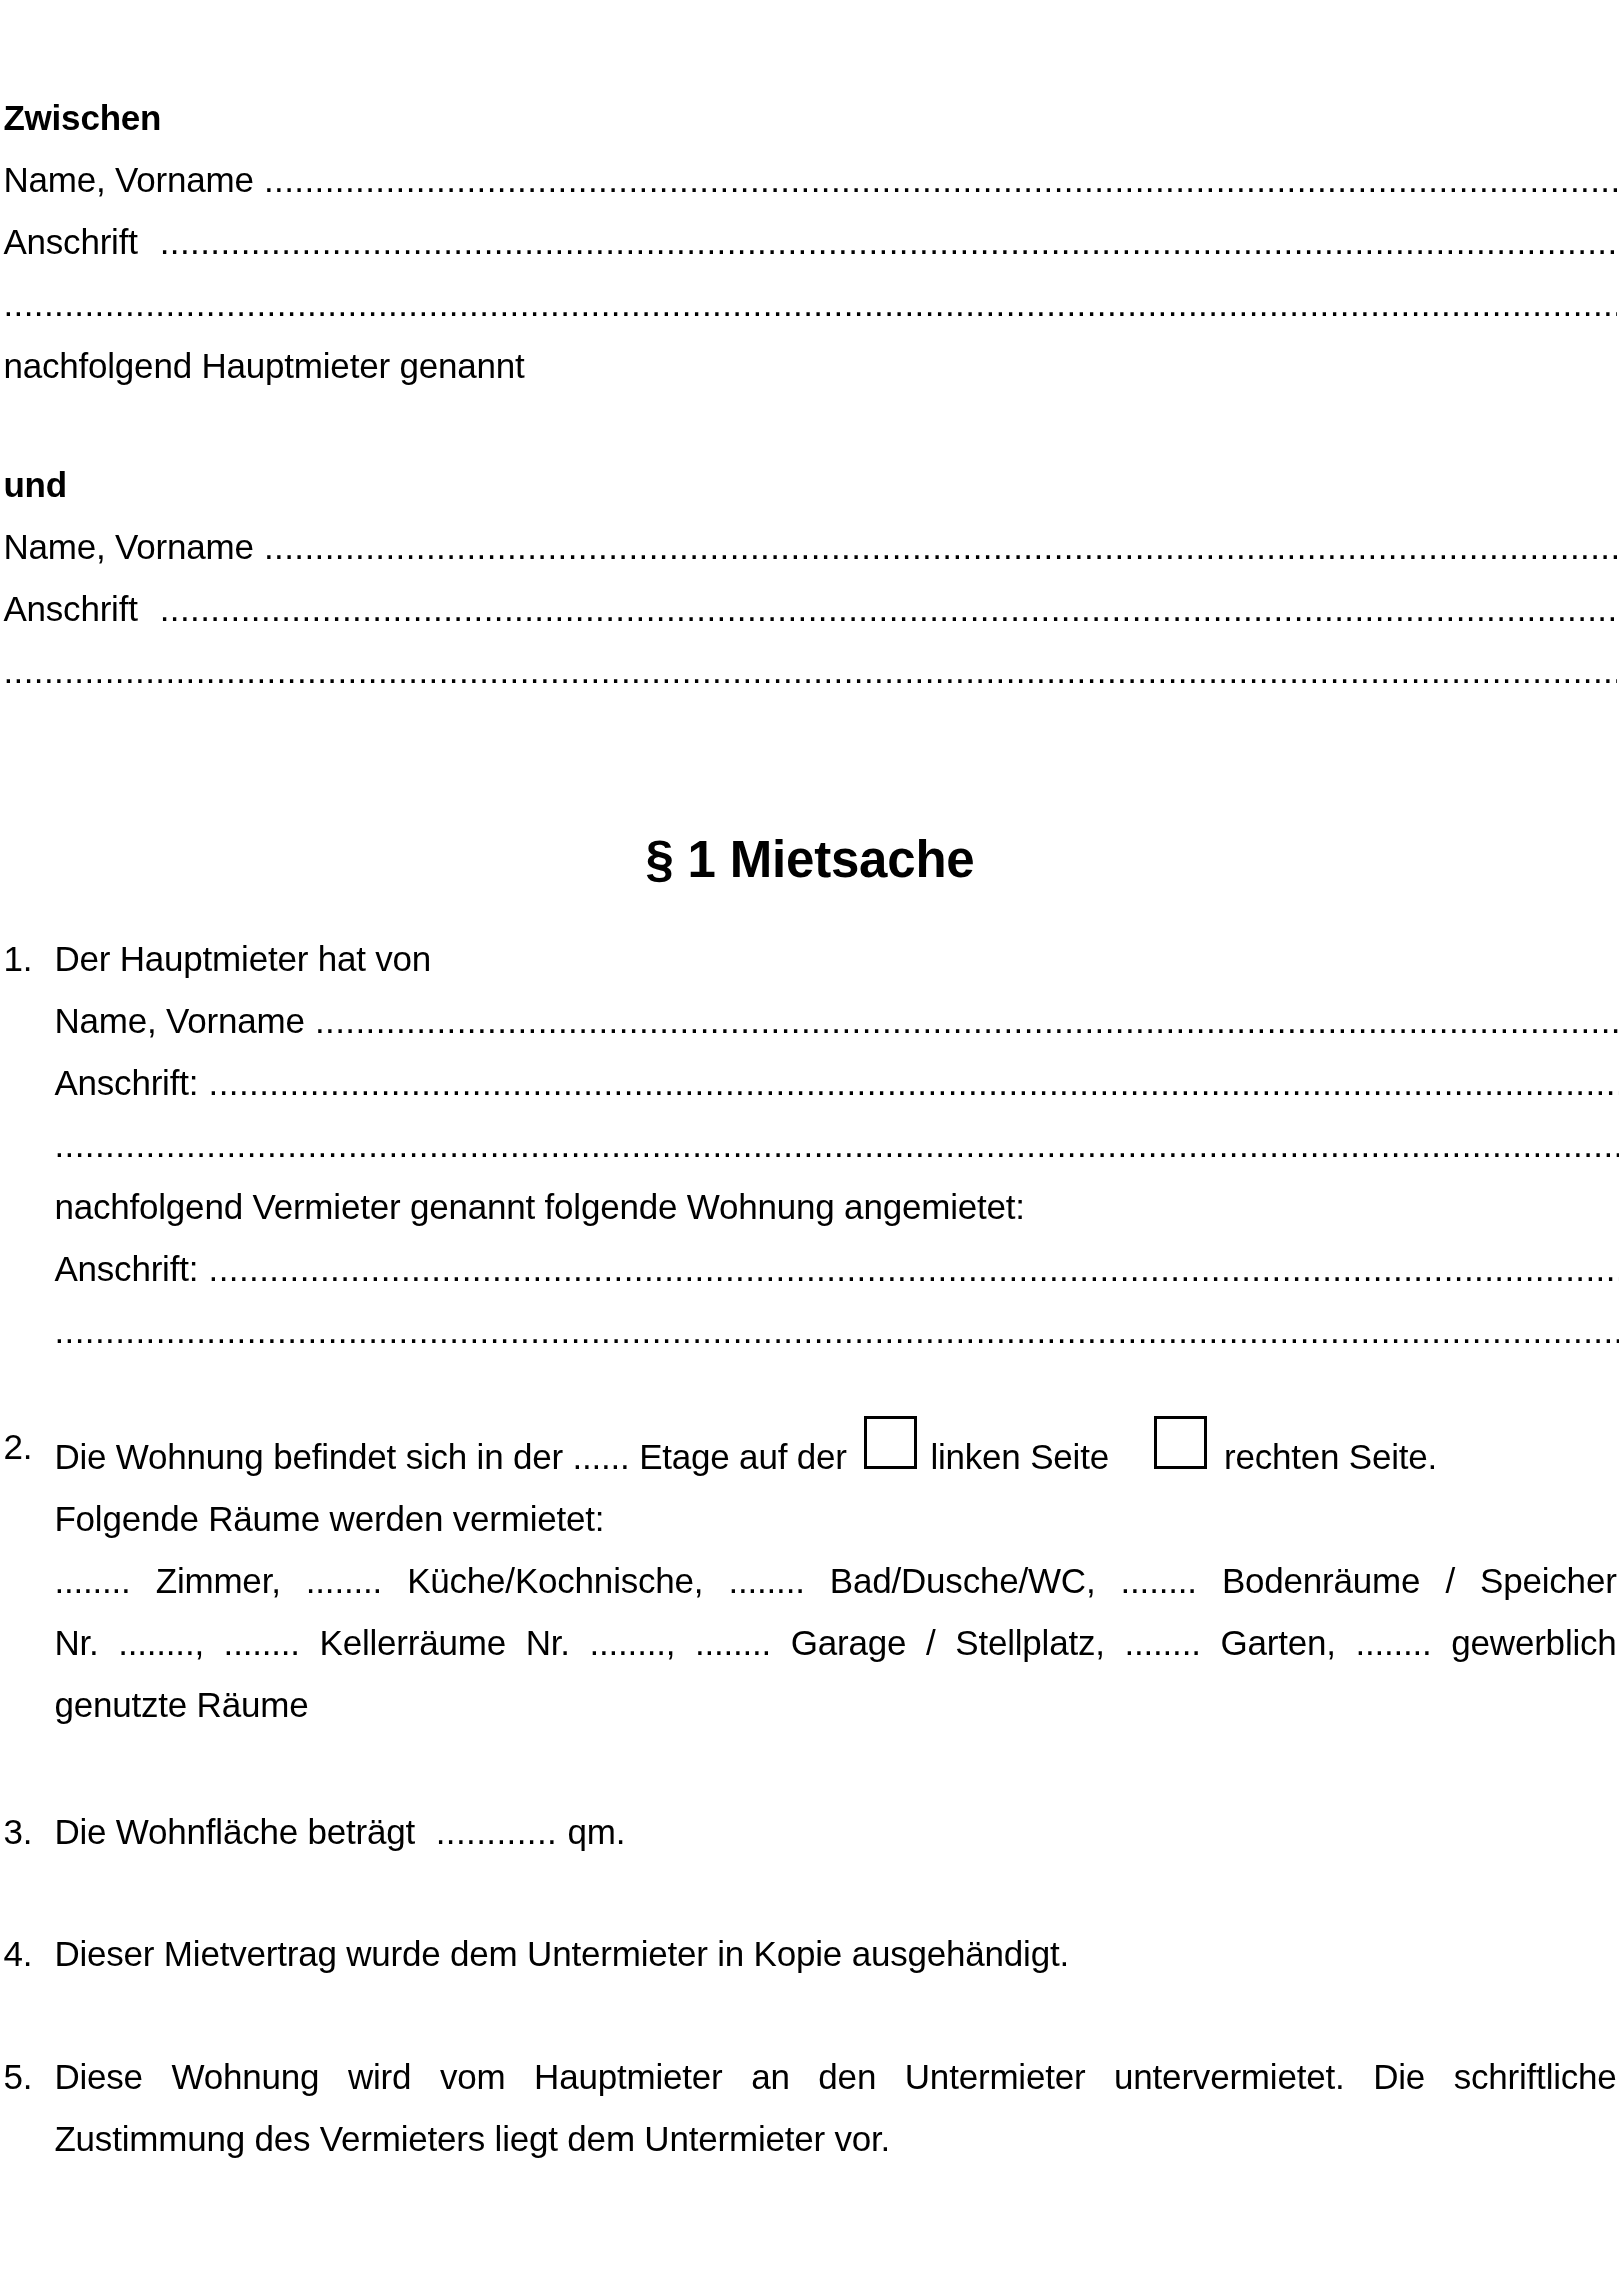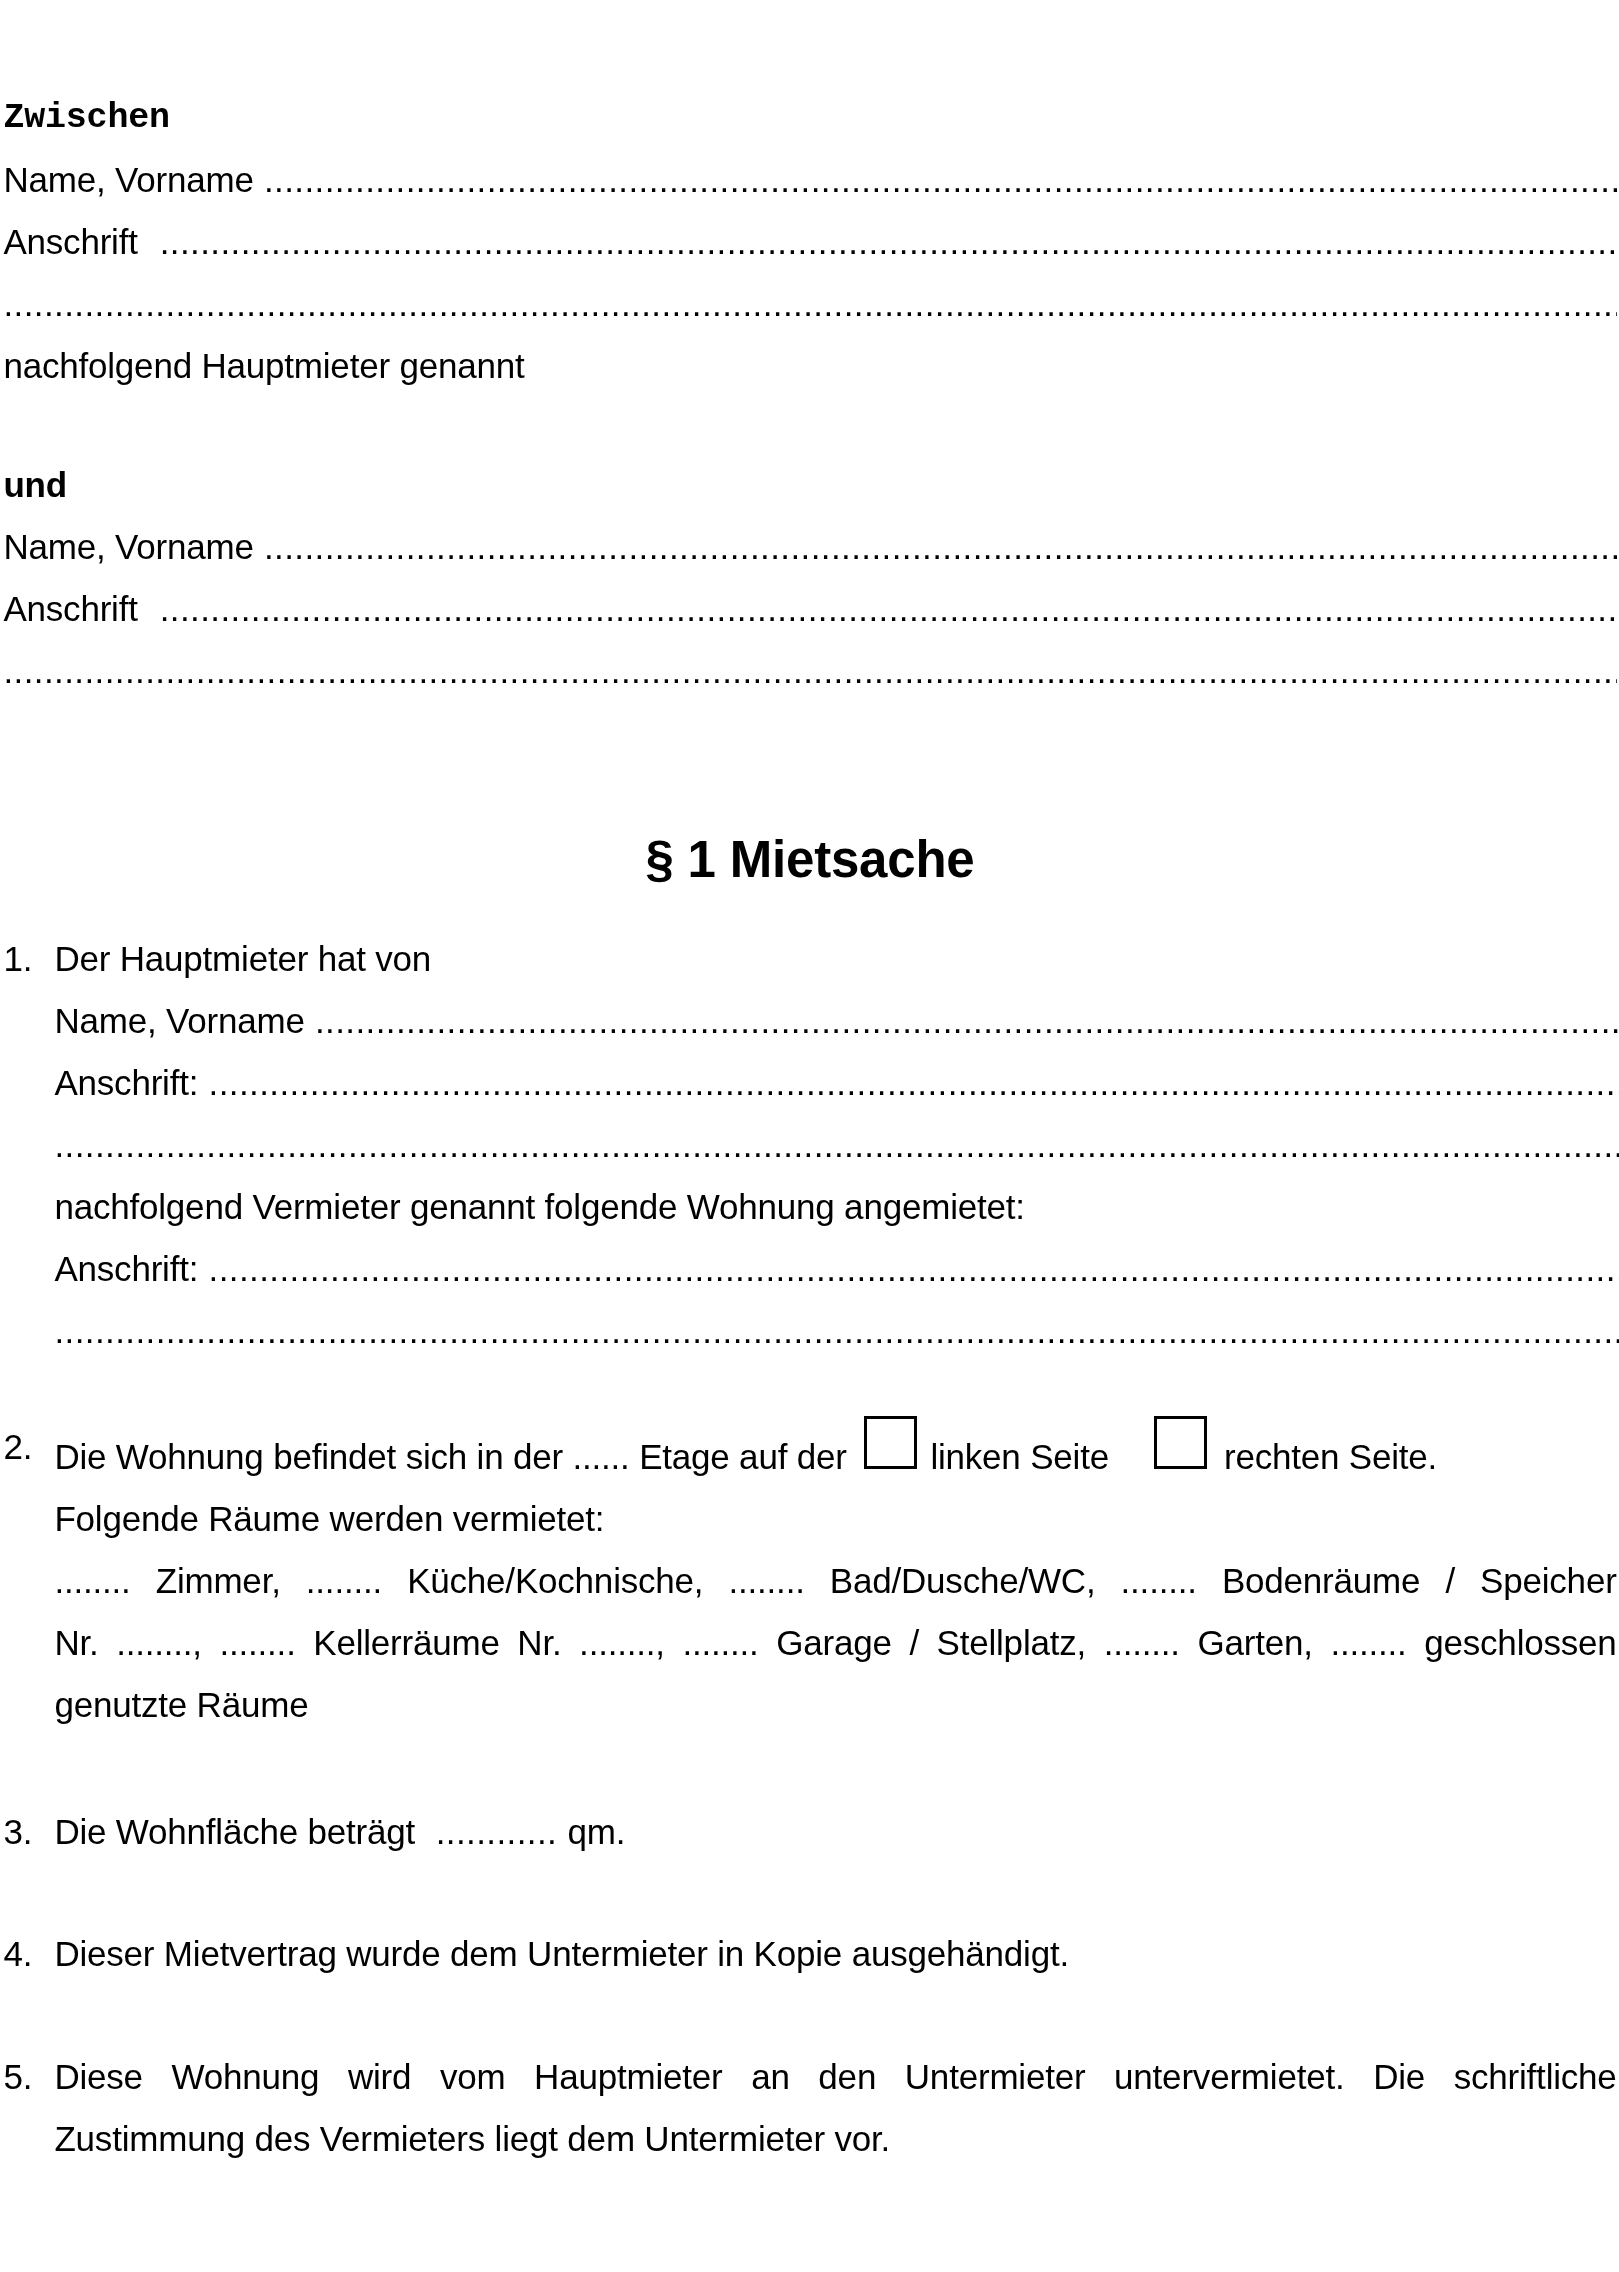--- a/index.html
+++ b/index.html
@@ -20,21 +20,21 @@
   .doc-title {
     margin-top: 1.7px;
     font-size: 57px;
     line-height: 62px;
     font-weight: bold;
     text-align: center;
     letter-spacing: 0.9px;
     white-space: nowrap;
   }
   .bold { font-weight: bold; }
-  .mt-zwischen { margin-top: 87px; font-family: Liberation Mono, monospace; }
+  .mt-zwischen { margin-top: 87px; }
   .mt-und { margin-top: 57px; }
   .section-heading {
     margin-top: 127px;
     font-size: 51px;
     font-weight: bold;
     line-height: 62px;
     text-align: center;
     white-space: nowrap;
   }
   .flexline { display: flex; align-items: center; }
@@ -134,21 +134,21 @@
       </div>
     </div>
   </div>
 
   <div class="item mt-item2">
     <div class="num line">2.</div>
     <div>
       <div class="line"><span>Die Wohnung befindet sich in der ...... Etage auf der</span><span class="cb cb-left"></span><span>linken Seite</span><span class="cb cb-right"></span><span>rechten Seite.</span></div>
       <div class="line">Folgende Räume werden vermietet:</div>
       <div class="line justify-last">........ Zimmer, ........ Küche/Kochnische, ........ Bad/Dusche/WC, ........ Bodenräume / Speicher</div>
-      <div class="line justify-last">Nr. ........, ........ Kellerräume Nr. ........, ........ Garage / Stellplatz, ........ Garten, ........ geschlossen</div>
+      <div class="line justify-last">Nr. ........, ........ Kellerräume Nr. ........, ........ Garage / Stellplatz, ........ Garten, ........ gewerblich</div>
       <div class="line">genutzte Räume</div>
     </div>
   </div>
 
   <div class="item mt-item3">
     <div class="num line">3.</div>
     <div class="line"><span>Die Wohnfläche beträgt</span><span class="sp-dots">............</span><span>qm.</span></div>
   </div>
 
   <div class="item mt-item4">

